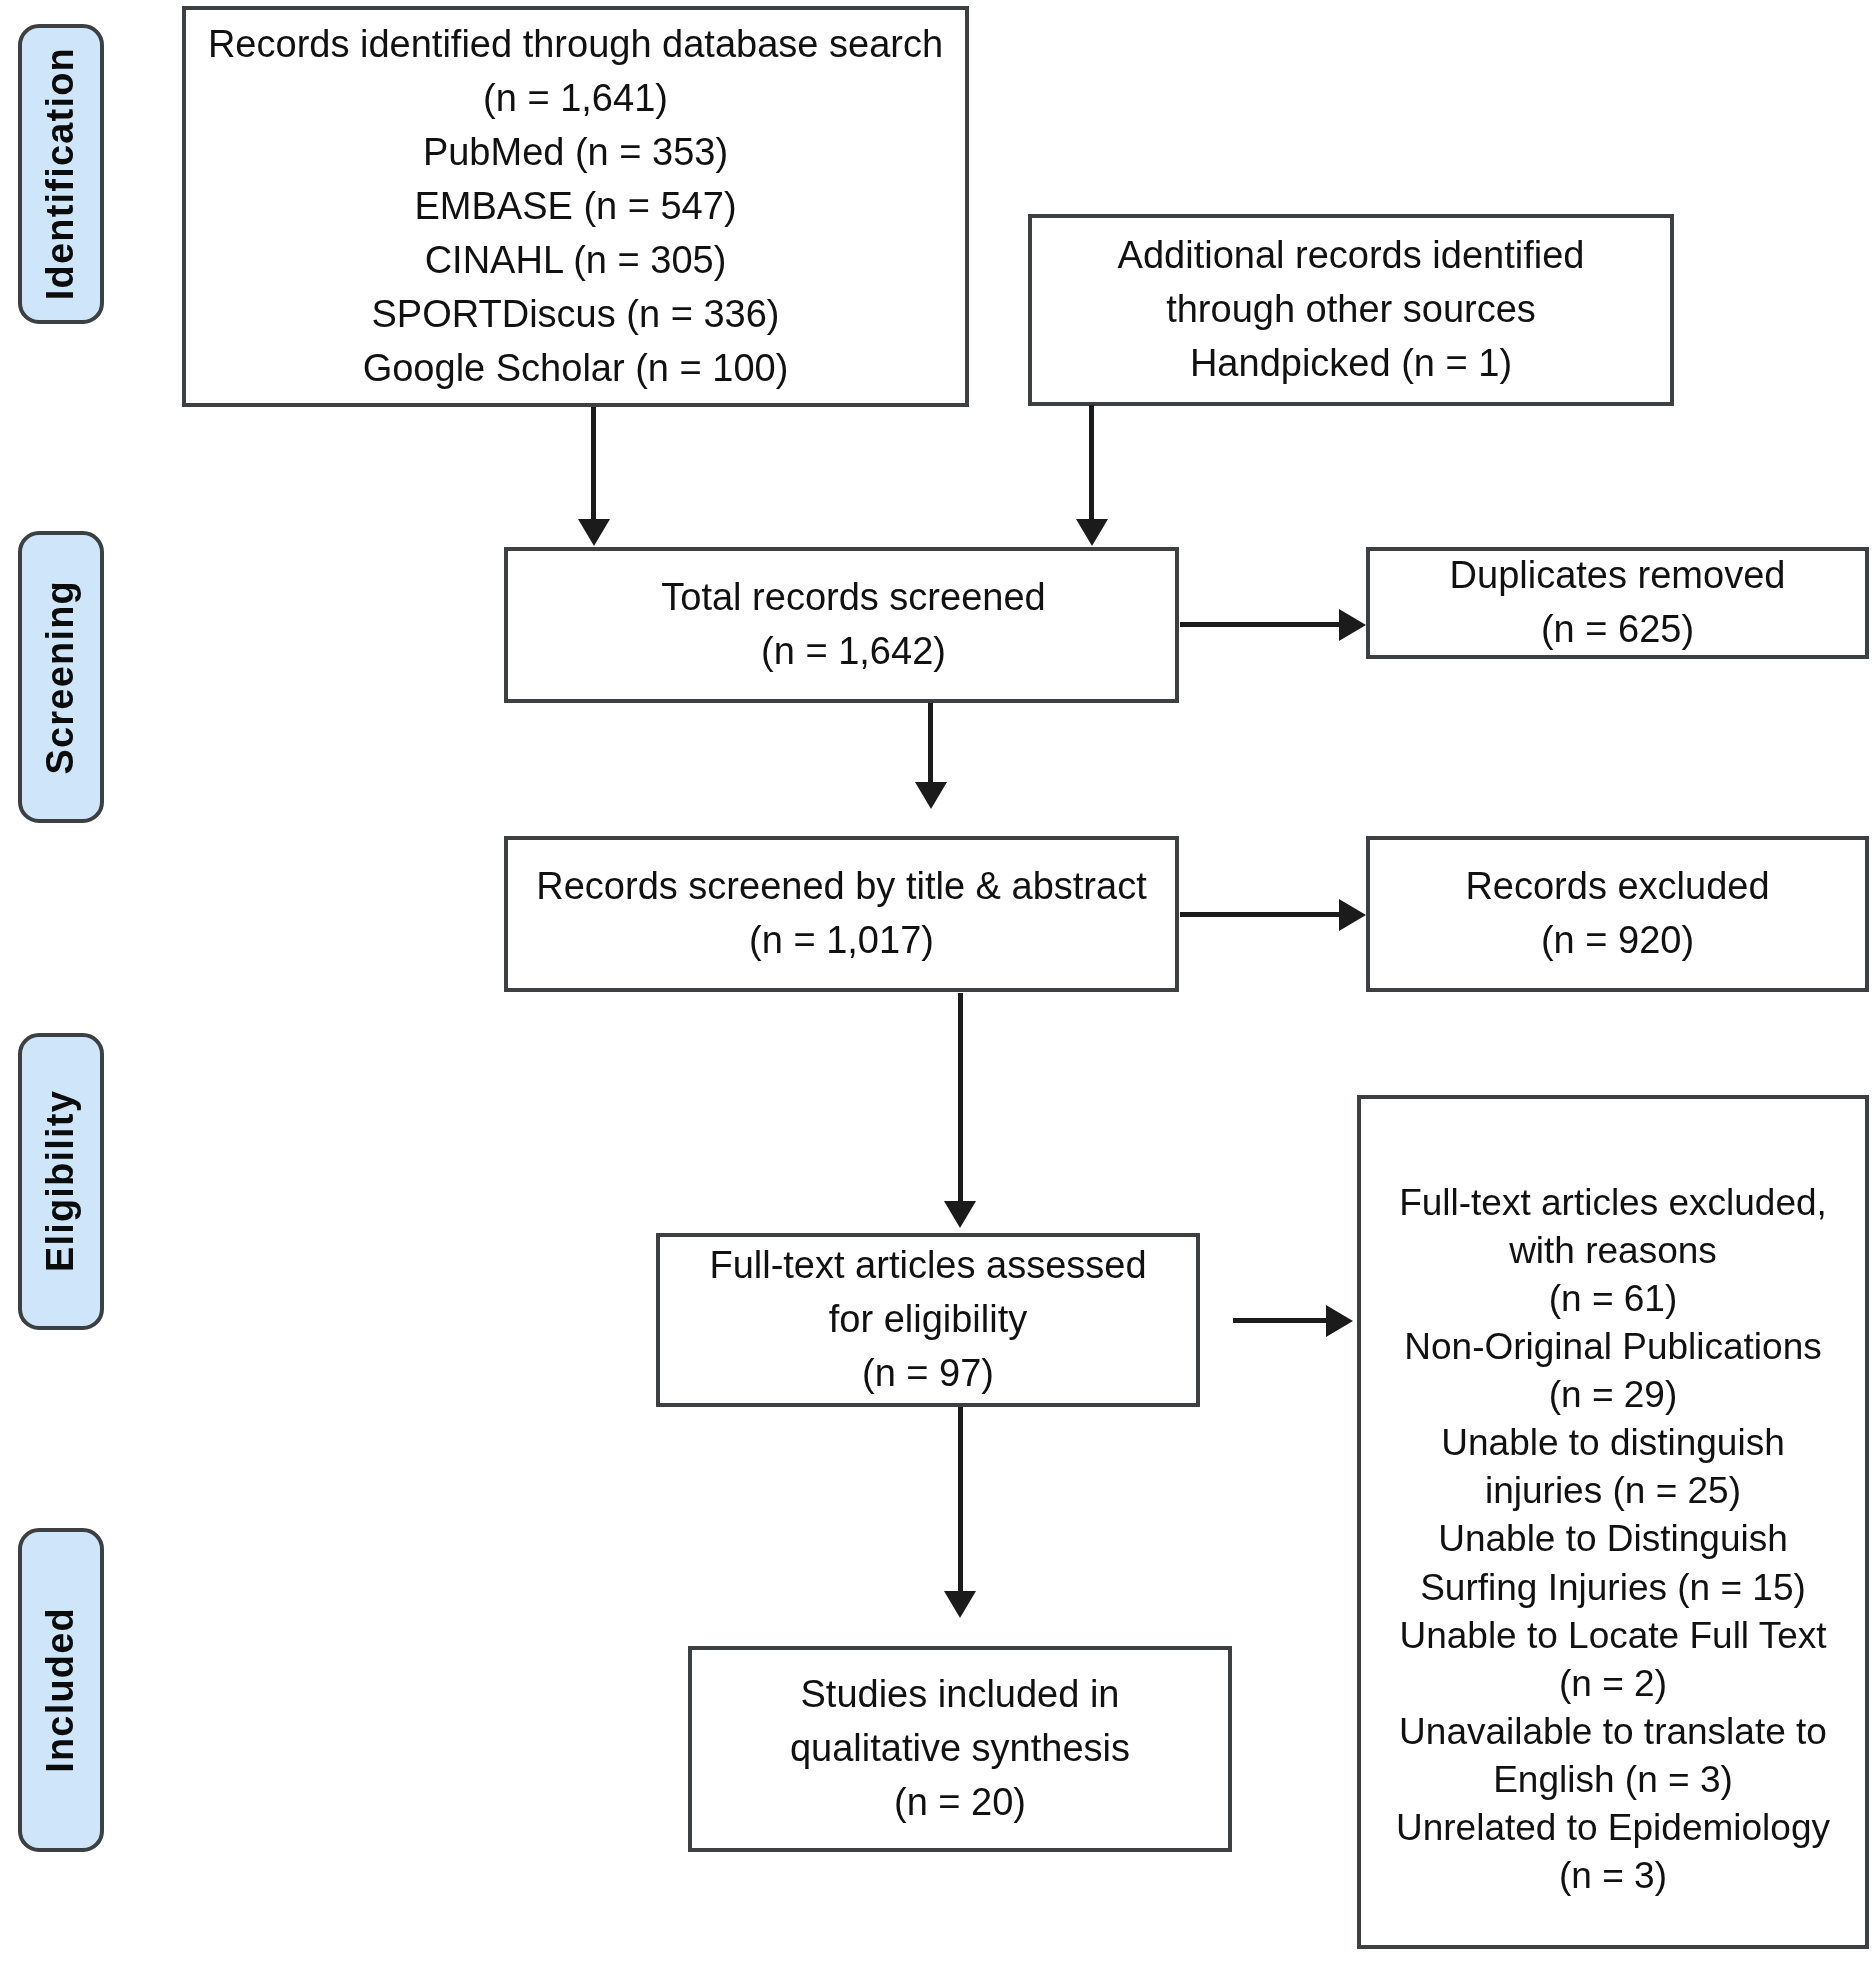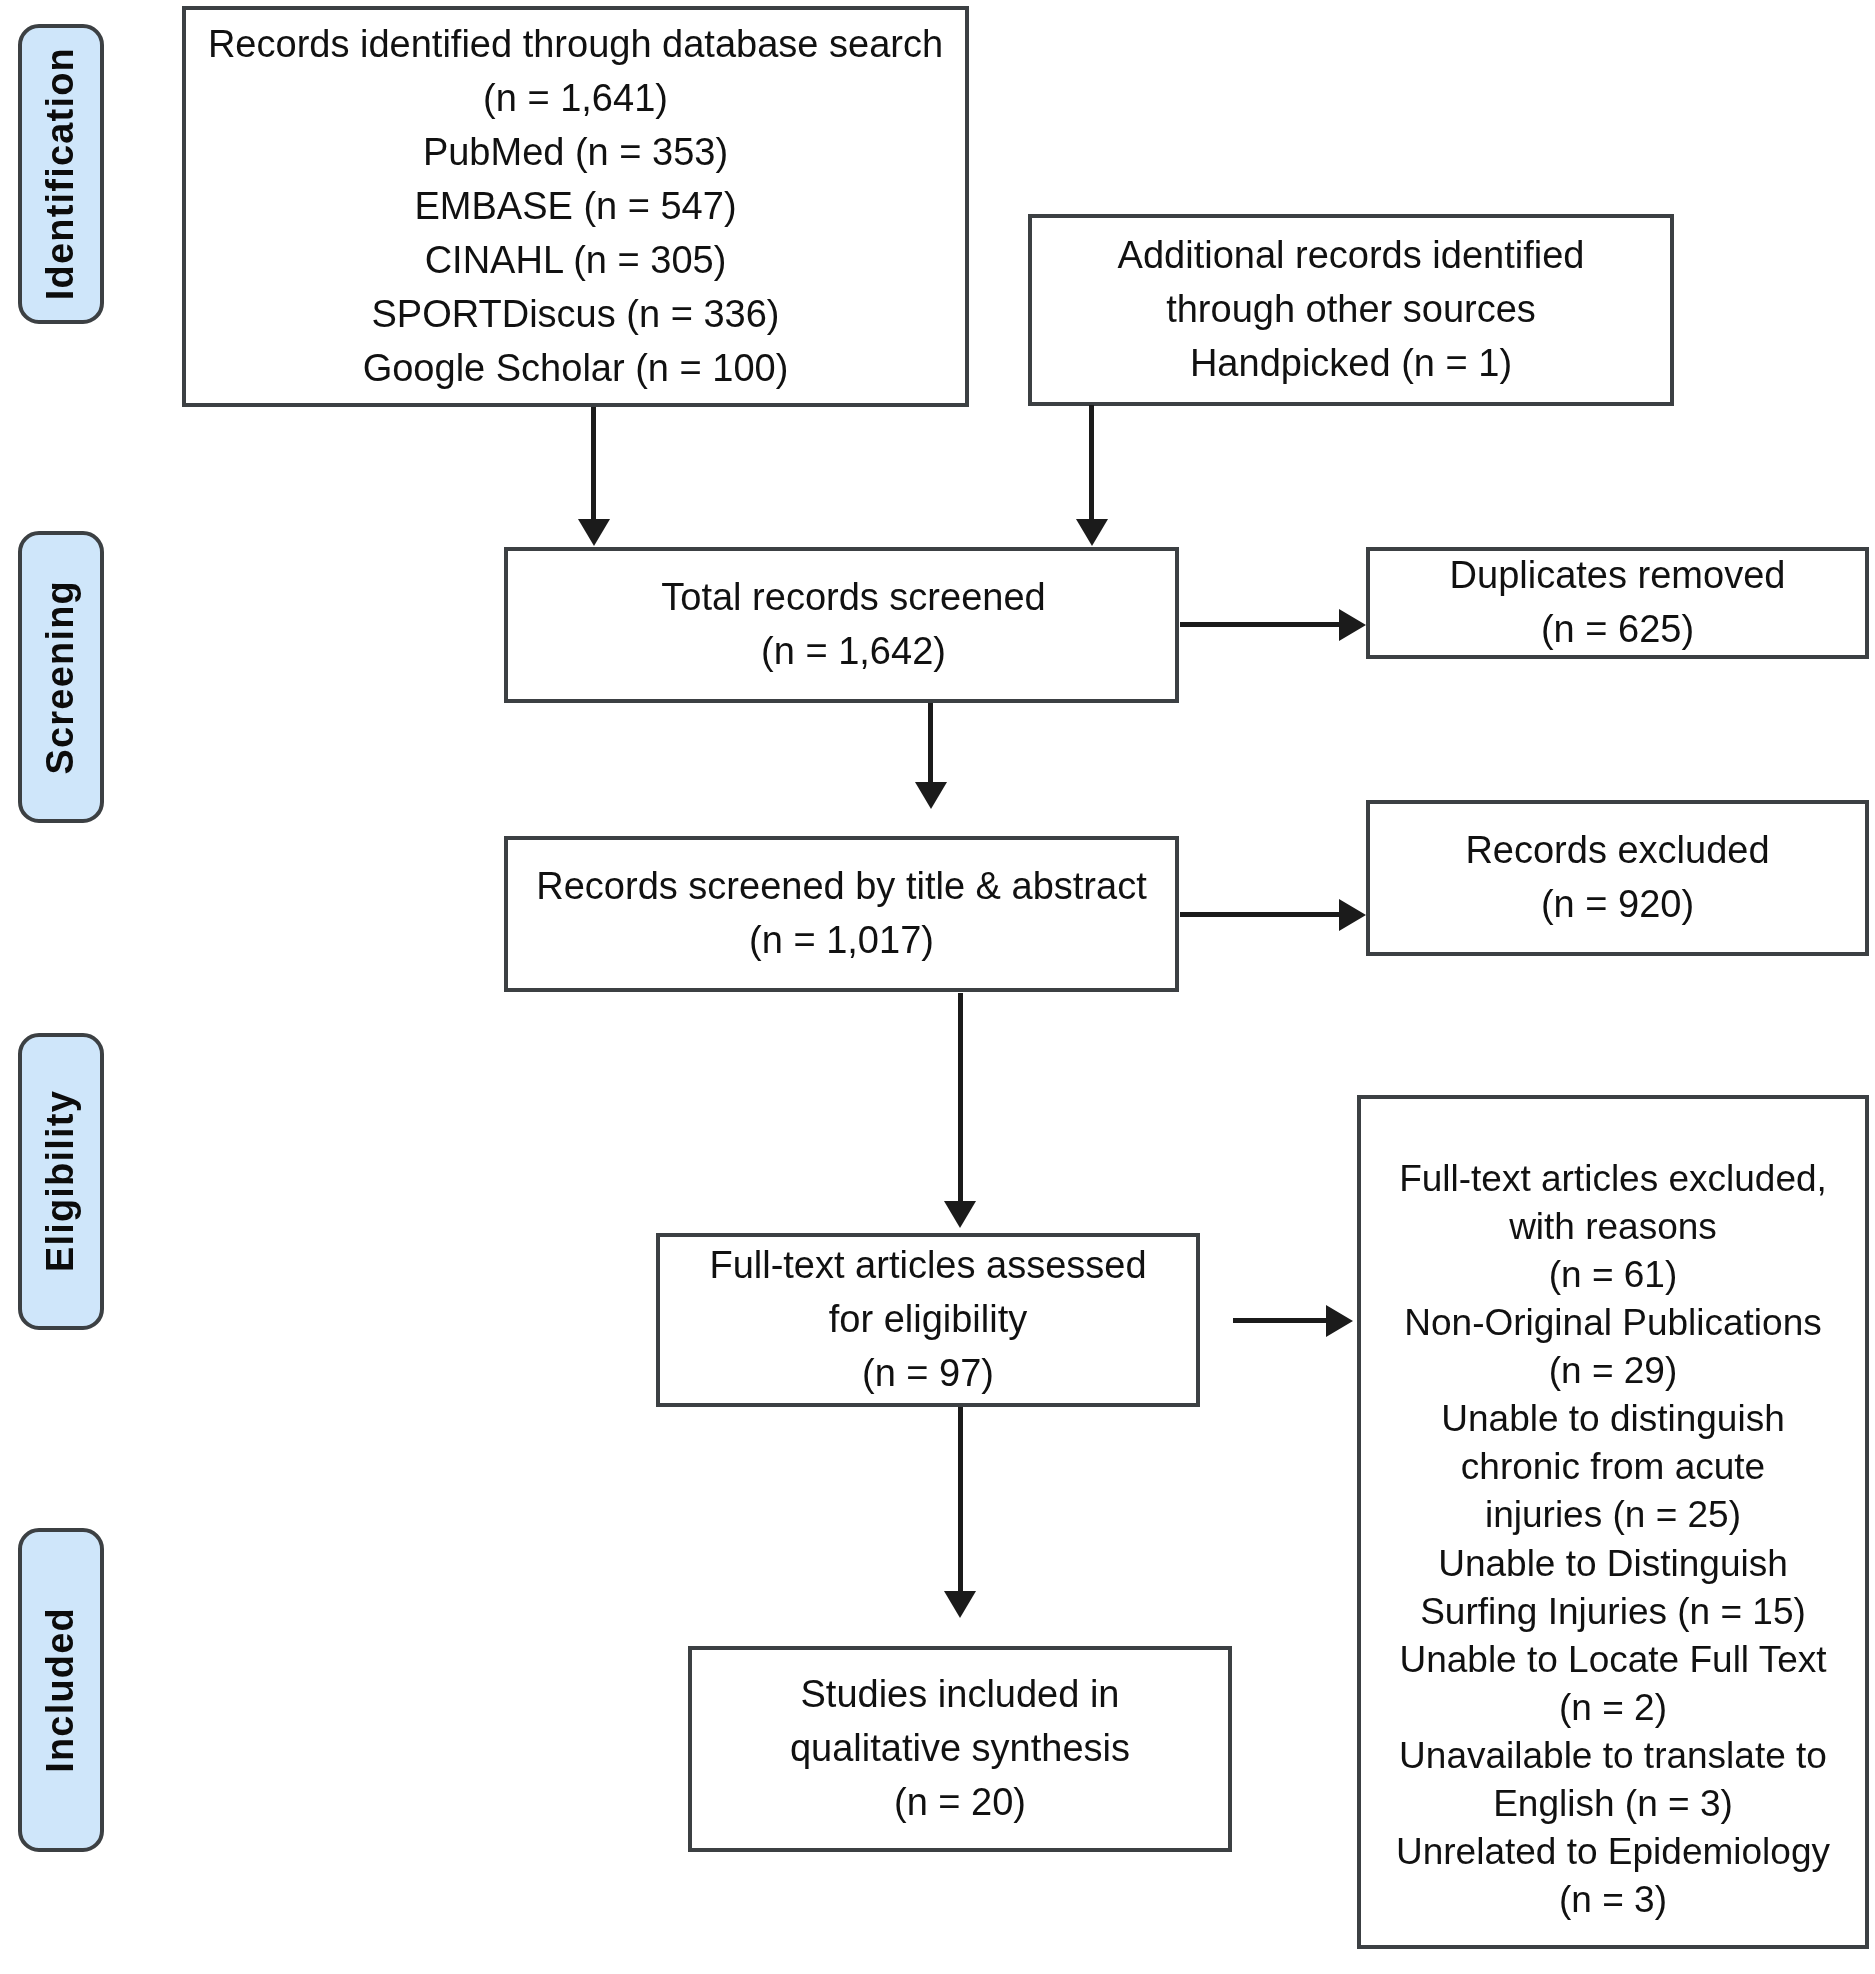--- a/index.html
+++ b/index.html
@@ -118,21 +118,21 @@
     </div>
   </div>
 
   <div class="fbox" style="left:504px;top:836px;width:675px;height:156px;">
     <div class="inner">
       <span class="line">Records screened by title &amp; abstract</span>
       <span class="line">(n = 1,017)</span>
     </div>
   </div>
 
-  <div class="fbox" style="left:1366px;top:800px;width:503px;height:156px;">
+  <div class="fbox" style="left:1366px;top:836px;width:503px;height:156px;">
     <div class="inner">
       <span class="line">Records excluded</span>
       <span class="line">(n = 920)</span>
     </div>
   </div>
 
   <div class="fbox" style="left:656px;top:1233px;width:544px;height:174px;">
     <div class="inner">
       <span class="line">Full-text articles assessed</span>
       <span class="line">for eligibility</span>
@@ -141,21 +141,20 @@
   </div>
 
   <div class="fbox tight" style="left:1357px;top:1095px;width:512px;height:854px;">
     <div class="inner">
       <span class="line">Full-text articles excluded,</span>
       <span class="line">with reasons</span>
       <span class="line">(n = 61)</span>
       <span class="line">Non-Original Publications</span>
       <span class="line">(n = 29)</span>
       <span class="line">Unable to distinguish</span>
-      <span class="line">chronic from acute</span>
       <span class="line">injuries (n = 25)</span>
       <span class="line">Unable to Distinguish</span>
       <span class="line">Surfing Injuries (n = 15)</span>
       <span class="line">Unable to Locate Full Text</span>
       <span class="line">(n = 2)</span>
       <span class="line">Unavailable to translate to</span>
       <span class="line">English (n = 3)</span>
       <span class="line">Unrelated to Epidemiology</span>
       <span class="line">(n = 3)</span>
     </div>

